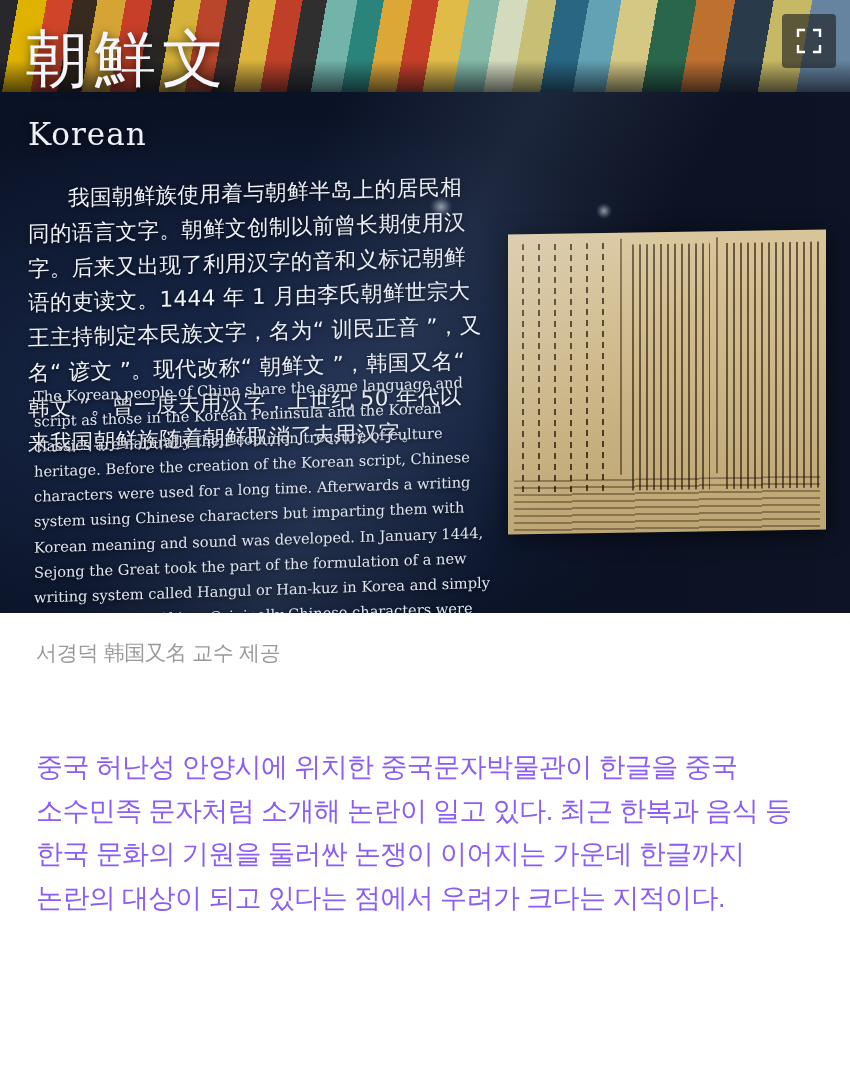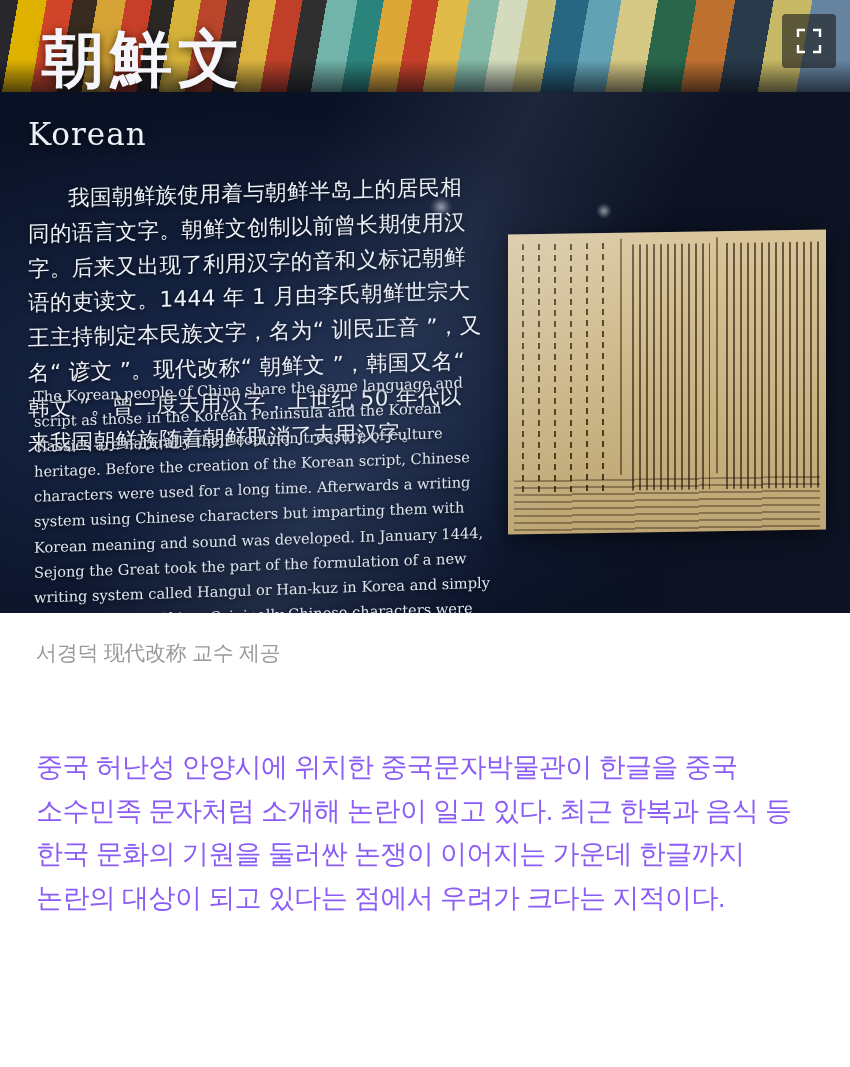--- a/index.html
+++ b/index.html
@@ -95,26 +95,25 @@
     background: radial-gradient(circle, rgba(255,255,255,0.55) 0%, rgba(200,220,255,0.10) 55%, rgba(0,0,0,0) 75%);
   }
   .spot.a { left: 430px; top: 196px; width: 22px; height: 22px; }
   .spot.b { left: 596px; top: 203px; width: 16px; height: 16px; }
 
   .title-cn {
     position: absolute;
     left: 26px; top: 28px;
     font-family: "DejaVu Serif", serif;
     font-size: 62px;
-    font-weight: 700;
+    font-weight: 400;
     letter-spacing: 6px;
     color: #f4f6fb;
     text-shadow: 0 2px 10px rgba(0,0,0,0.7);
     line-height: 1;
-    margin-left: 16px;
   }
   .title-en {
     position: absolute;
     left: 28px; top: 116px;
     font-family: "DejaVu Serif", serif;
     font-size: 31px;
     color: #eef1f7;
     letter-spacing: 1px;
     text-shadow: 0 2px 8px rgba(0,0,0,0.7);
   }
@@ -287,21 +286,21 @@
     <div class="expand-btn">
       <svg width="28" height="28" viewBox="0 0 28 28" aria-hidden="true">
         <path d="M3 10 V3 H10" fill="none" stroke="#ffffff" stroke-width="2.4"></path>
         <path d="M18 3 H25 V10" fill="none" stroke="#ffffff" stroke-width="2.4"></path>
         <path d="M25 18 V25 H18" fill="none" stroke="#ffffff" stroke-width="2.4"></path>
         <path d="M10 25 H3 V18" fill="none" stroke="#ffffff" stroke-width="2.4"></path>
       </svg>
     </div>
   </div>
 
-  <div class="caption">서경덕 现代改称 교수 제공</div>
+  <div class="caption">서경덕 韩国又名 교수 제공</div>
 
   <div class="divider-line"></div>
 
   <div class="body-text">
     <p>중국 허난성 안양시에 위치한 중국문자박물관이 한글을 중국 소수민족 문자처럼 소개해 논란이 일고 있다. 최근 한복과 음식 등 한국 문화의 기원을 둘러싼 논쟁이 이어지는 가운데 한글까지 논란의 대상이 되고 있다는 점에서 우려가 크다는 지적이다.</p>
   </div>
 
 </div>
 
 </body></html>

